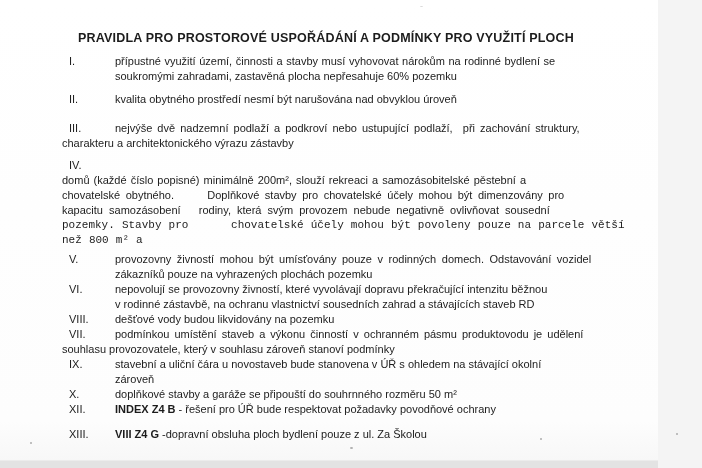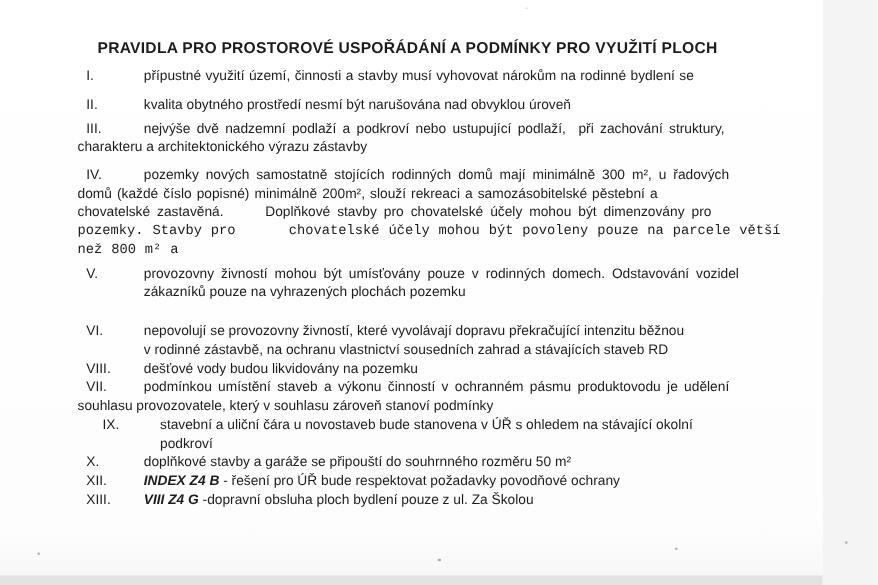--- a/index.html
+++ b/index.html
@@ -22,21 +22,21 @@
   .title{
     margin:0 0 0 16px;
     font-size:12.5px;font-weight:bold;letter-spacing:.2px;
     line-height:16px;white-space:nowrap;
   }
   .items{margin-top:0;}
   .item{font-size:11px;line-height:15px;}
   .row{display:flex;}
   .num{flex:0 0 53px;box-sizing:border-box;padding-left:7px;}
   .ln{white-space:pre-wrap;}
-  .b{font-weight:bold;font-style:italic;}
+  .b{font-weight:bold;}
   .ind-text{margin-left:53px;}
   .ind-hang{}
   .ind-flush{margin-left:0;}
   .bottom-strip{
     position:absolute;left:0;right:0;bottom:0;height:7px;
     background:#e3e3e3;border-top:1px solid #ececec;
   }
   .curve-artifact{position:absolute;left:6px;top:2px;pointer-events:none;}
   .speck{position:absolute;width:2px;height:2px;border-radius:50%;background:#9a9a9a;opacity:.8;}
   .s1{left:30px;top:442px;}
@@ -55,90 +55,91 @@
   </svg>
 
   <div class="page">
     <h1 class="title">PRAVIDLA PRO PROSTOROVÉ USPOŘÁDÁNÍ A PODMÍNKY PRO VYUŽITÍ PLOCH</h1>
     <div class="items">
         <div class="item" style="margin-top: 8px;">
           <div class="row">
             <span class="num">I.</span>
             <div class="ln" style="word-spacing: 0.5px;"><span>přípustné využití území, činnosti a stavby musí vyhovovat nárokům na rodinné bydlení se</span></div>
           </div>
+          <div class="ln ind-text"><span>soukromými zahradami, zastavěná plocha nepřesahuje 60% pozemku</span></div>
         </div>
         <div class="item" style="margin-top: 8px;">
           <div class="row">
             <span class="num">II.</span>
             <div class="ln"><span>kvalita obytného prostředí nesmí být narušována nad obvyklou úroveň</span></div>
           </div>
         </div>
-        <div class="item" style="margin-top: 4px;">
+        <div class="item" style="margin-top: 14px;">
           <div class="row">
             <span class="num">III.</span>
             <div class="ln" style="word-spacing: 2px;"><span>nejvýše dvě nadzemní podlaží a podkroví nebo ustupující podlaží,  při zachování struktury,</span></div>
           </div>
           <div class="ln ind-flush"><span>charakteru a architektonického výrazu zástavby</span></div>
         </div>
         <div class="item" style="margin-top: 7px;">
           <div class="row">
             <span class="num">IV.</span>
-            <div class="ln" style="word-spacing: 2.5px;"><span>pozemky nových samostatně stojících rodinných domů mají minimálně 300 m², u řadových</span></div>
           </div>
           <div class="ln ind-hang" style="word-spacing: 1px;"><span>domů (každé číslo popisné) minimálně 200m², slouží rekreaci a samozásobitelské pěstební a</span></div>
-          <div class="ln ind-flush" style="word-spacing: 2.5px;"><span>chovatelské zastavěná.      Doplňkové stavby pro chovatelské účely mohou být dimenzovány pro</span></div>
+          <div class="ln ind-flush" style="word-spacing: 2.5px;"><span>chovatelské obytného.      Doplňkové stavby pro chovatelské účely mohou být dimenzovány pro</span></div>
+          <div class="ln ind-flush" style="word-spacing: 3px;"><span>kapacitu samozásobení   rodiny, která svým provozem nebude negativně ovlivňovat sousední</span></div>
           <div class="ln ind-flush" style="word-spacing: 0.5px; font-family: Liberation Mono, monospace;"><span>pozemky. Stavby pro      chovatelské účely mohou být povoleny pouze na parcele větší než 800 m² a</span></div>
         </div>
         <div class="item" style="margin-top: 4px;">
           <div class="row">
             <span class="num">V.</span>
             <div class="ln" style="word-spacing: 2.5px;"><span>provozovny živností mohou být umísťovány pouze v rodinných domech. Odstavování vozidel</span></div>
           </div>
           <div class="ln ind-text"><span>zákazníků pouze na vyhrazených plochách pozemku</span></div>
         </div>
-        <div class="item" style="margin-top: 16px;">
+        <div class="item" style="margin-top: 0px;">
           <div class="row">
             <span class="num">VI.</span>
             <div class="ln"><span>nepovolují se provozovny živností, které vyvolávají dopravu překračující intenzitu běžnou</span></div>
           </div>
           <div class="ln ind-text"><span>v rodinné zástavbě, na ochranu vlastnictví sousedních zahrad a stávajících staveb RD</span></div>
         </div>
         <div class="item" style="margin-top: 0px;">
           <div class="row">
             <span class="num">VIII.</span>
             <div class="ln"><span>dešťové vody budou likvidovány na pozemku</span></div>
           </div>
         </div>
         <div class="item" style="margin-top: 0px;">
           <div class="row">
             <span class="num">VII.</span>
             <div class="ln" style="word-spacing: 2px;"><span>podmínkou umístění staveb a výkonu činností v ochranném pásmu produktovodu je udělení</span></div>
           </div>
           <div class="ln ind-flush"><span>souhlasu provozovatele, který v souhlasu zároveň stanoví podmínky</span></div>
         </div>
-        <div class="item" style="margin-top: 0px; margin-left: 13px;">
+        <div class="item" style="margin-top: 0px;">
           <div class="row">
             <span class="num">IX.</span>
             <div class="ln"><span>stavební a uliční čára u novostaveb bude stanovena v ÚŘ s ohledem na stávající okolní</span></div>
           </div>
-          <div class="ln ind-text"><span>podkroví</span></div>
+          <div class="ln ind-text"><span>zároveň</span></div>
         </div>
         <div class="item" style="margin-top: 0px;">
           <div class="row">
             <span class="num">X.</span>
             <div class="ln"><span>doplňkové stavby a garáže se připouští do souhrnného rozměru 50 m²</span></div>
           </div>
         </div>
         <div class="item" style="margin-top: 0px;">
           <div class="row">
             <span class="num">XII.</span>
             <div class="ln"><span class="b">INDEX Z4 B</span><span> - řešení pro ÚŘ bude respektovat požadavky povodňové ochrany</span></div>
           </div>
         </div>
-        <div class="item" style="margin-top: 0px;">
+        <div class="item" style="margin-top: 10px;">
           <div class="row">
             <span class="num">XIII.</span>
             <div class="ln"><span class="b">VIII Z4 G</span><span> -dopravní obsluha ploch bydlení pouze z ul. Za Školou</span></div>
           </div>
         </div>
       </div>
   </div>
 
   <span class="speck s1"></span>
   <span class="speck s2"></span>

